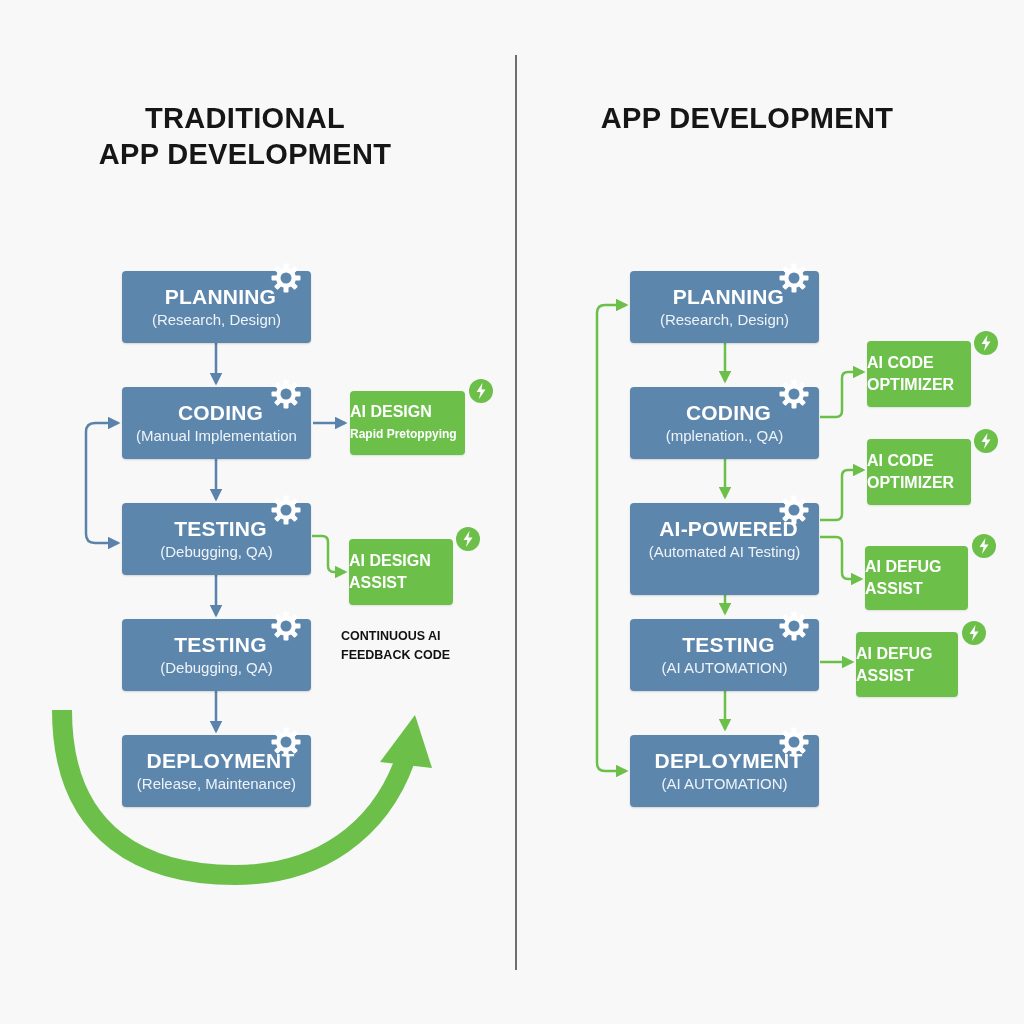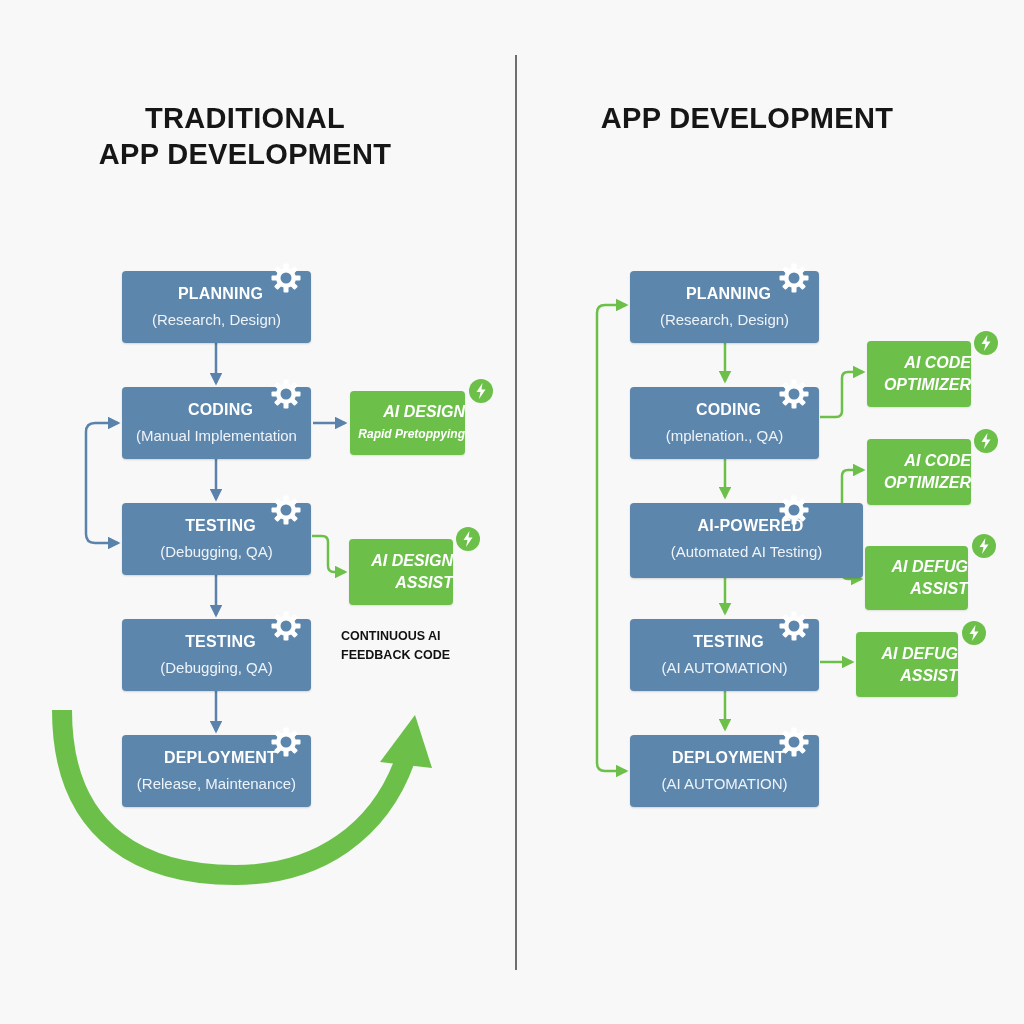--- a/index.html
+++ b/index.html
@@ -3,25 +3,25 @@
 <meta charset="utf-8">
 <style>
   html, body { margin:0; padding:0; }
   body { width:1024px; height:1024px; background:#f7f8f7; position:relative; overflow:hidden;
          font-family:"Liberation Sans", sans-serif; }
   .title { position:absolute; text-align:center; font-weight:bold; color:#161616;
            font-size:29px; line-height:36px; letter-spacing:0.3px;margin-top:30px; }
   .divider { position:absolute; left:515px; top:55px; width:2px; height:915px; background:#6e6e6e; }
   .box { position:absolute; background:#5d86ad; border-radius:4px; color:#fff; text-align:center;
          box-shadow:0 1px 2px rgba(0,0,0,0.15); }
-  .box .head { position:absolute; left:8px; right:0; top:14px; font-weight:bold; font-size:16px; letter-spacing:0.2px; }
+  .box .head { position:absolute; left:8px; right:0; top:14px; font-weight:bold; font-size:21px; letter-spacing:0.2px; }
   .box .sub { position:absolute; left:0; right:0; top:40px; font-size:15px; color:#eef3f8; white-space:nowrap; }
-  .gbox { position:absolute; background:#6cc04a; border-radius:4px; color:#fff; text-align:right;
+  .gbox { position:absolute; background:#6cc04a; border-radius:4px; color:#fff; text-align:left;
           font-weight:bold; font-size:16px; line-height:22px; display:flex; flex-direction:column;
-          justify-content:center; box-shadow:0 1px 2px rgba(0,0,0,0.1);font-style:italic; }
+          justify-content:center; box-shadow:0 1px 2px rgba(0,0,0,0.1); }
   .gbox .small { font-size:12px; font-weight:bold; }
   .gear { position:absolute; width:32px; height:32px; }
   .bolt { position:absolute; width:26px; height:26px; }
   .note { position:absolute; font-weight:bold; font-size:12.5px; line-height:19px; color:#111; }
   svg.overlay { position:absolute; left:0; top:0; }
 </style>
 </head>
 <body>
 
 <div class="title" style="left:60px; top:70px; width:370px;">
@@ -109,21 +109,21 @@
 </div>
 
 <div class="box" style="left:630px; top:271px; width:189px; height:72px;">
   <div class="head">PLANNING</div>
   <div class="sub">(Research, Design)</div>
 </div>
 <div class="box" style="left:630px; top:387px; width:189px; height:72px;">
   <div class="head">CODING</div>
   <div class="sub">(mplenation., QA)</div>
 </div>
-<div class="box" style="left:630px; top:503px; width:189px; height:75px;padding-left:44px;">
+<div class="box" style="left:630px; top:503px; width:189px; height:92px;">
   <div class="head">AI-POWERED</div>
   <div class="sub">(Automated AI Testing)</div>
 </div>
 <div class="box" style="left:630px; top:619px; width:189px; height:72px;">
   <div class="head">TESTING</div>
   <div class="sub">(AI AUTOMATION)</div>
 </div>
 <div class="box" style="left:630px; top:735px; width:189px; height:72px;">
   <div class="head">DEPLOYMENT</div>
   <div class="sub">(AI AUTOMATION)</div>

